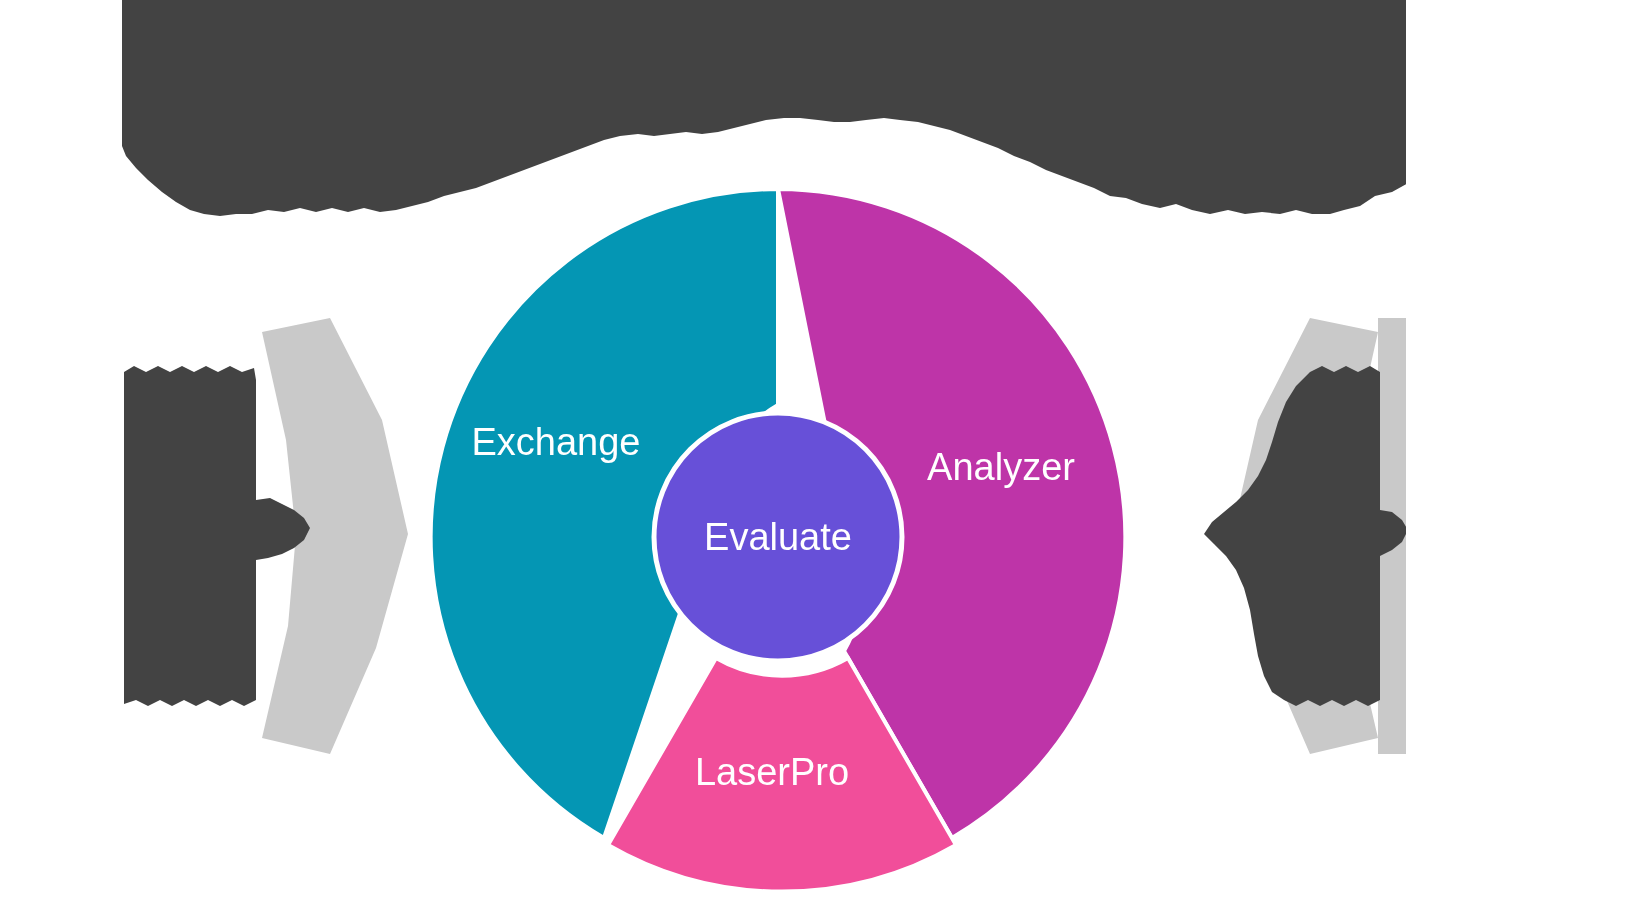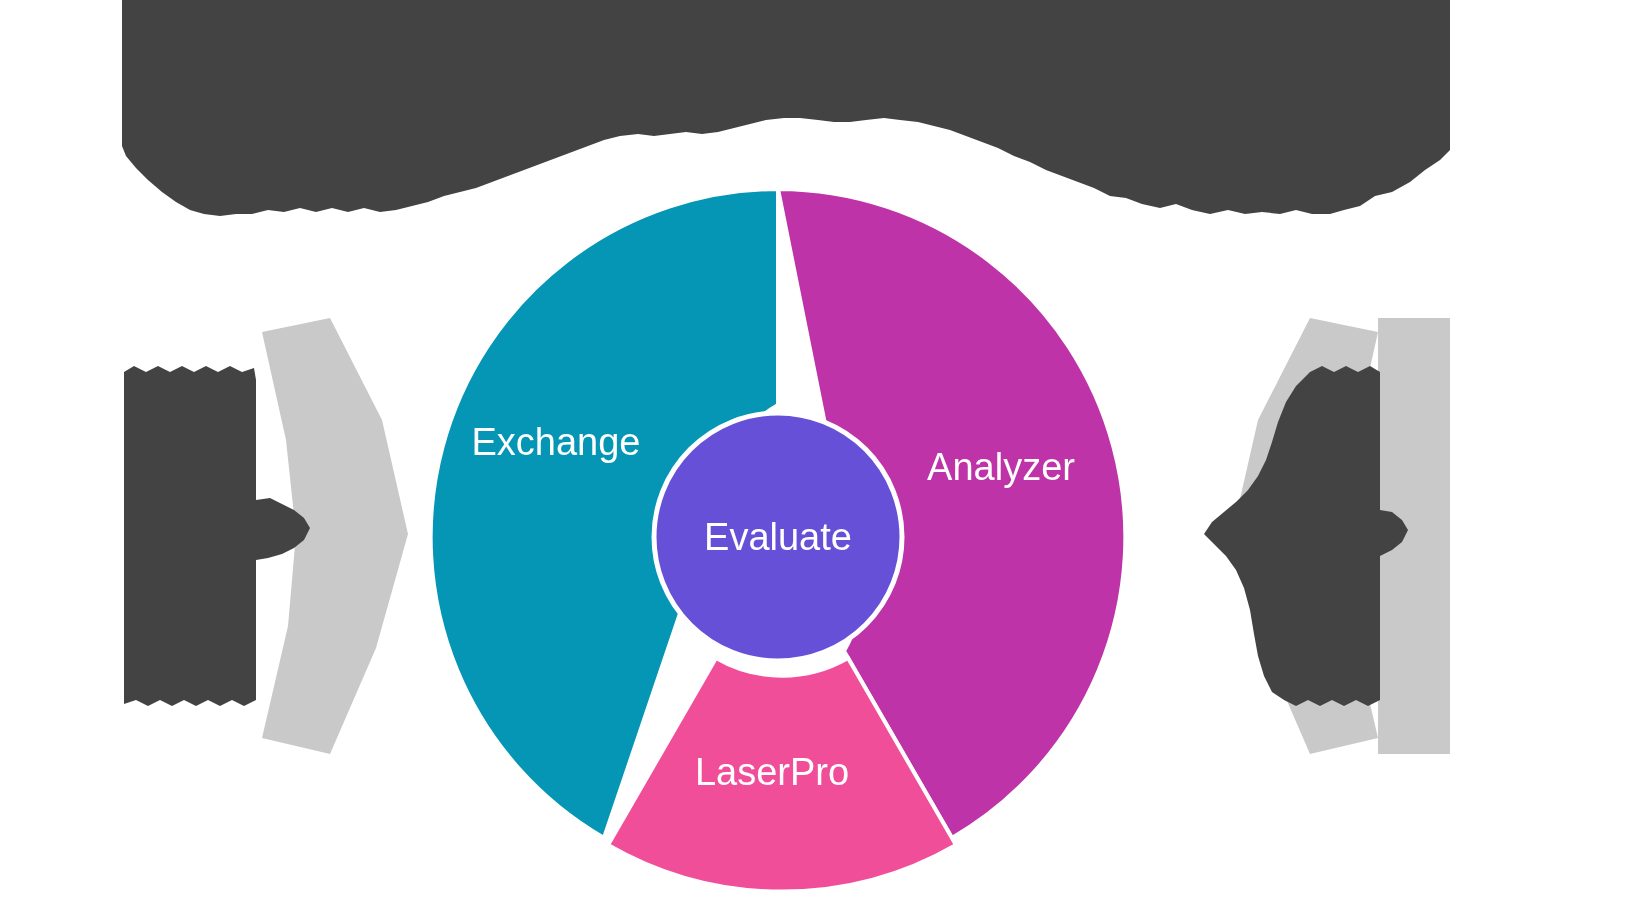--- a/index.html
+++ b/index.html
@@ -6,21 +6,21 @@
   html, body {
     margin: 0;
     padding: 0;
     background: #ffffff;
   }
   body {
     font-family: "Liberation Sans", sans-serif;
   }
   .stage {
     position: relative;
-    width: 1640px;
+    width: 1406px;
     height: 923px;
     background: #ffffff;
     overflow: hidden;
   }
   .stage svg {
     position: absolute;
     top: 0;
     left: 0;
     display: block;
   }

